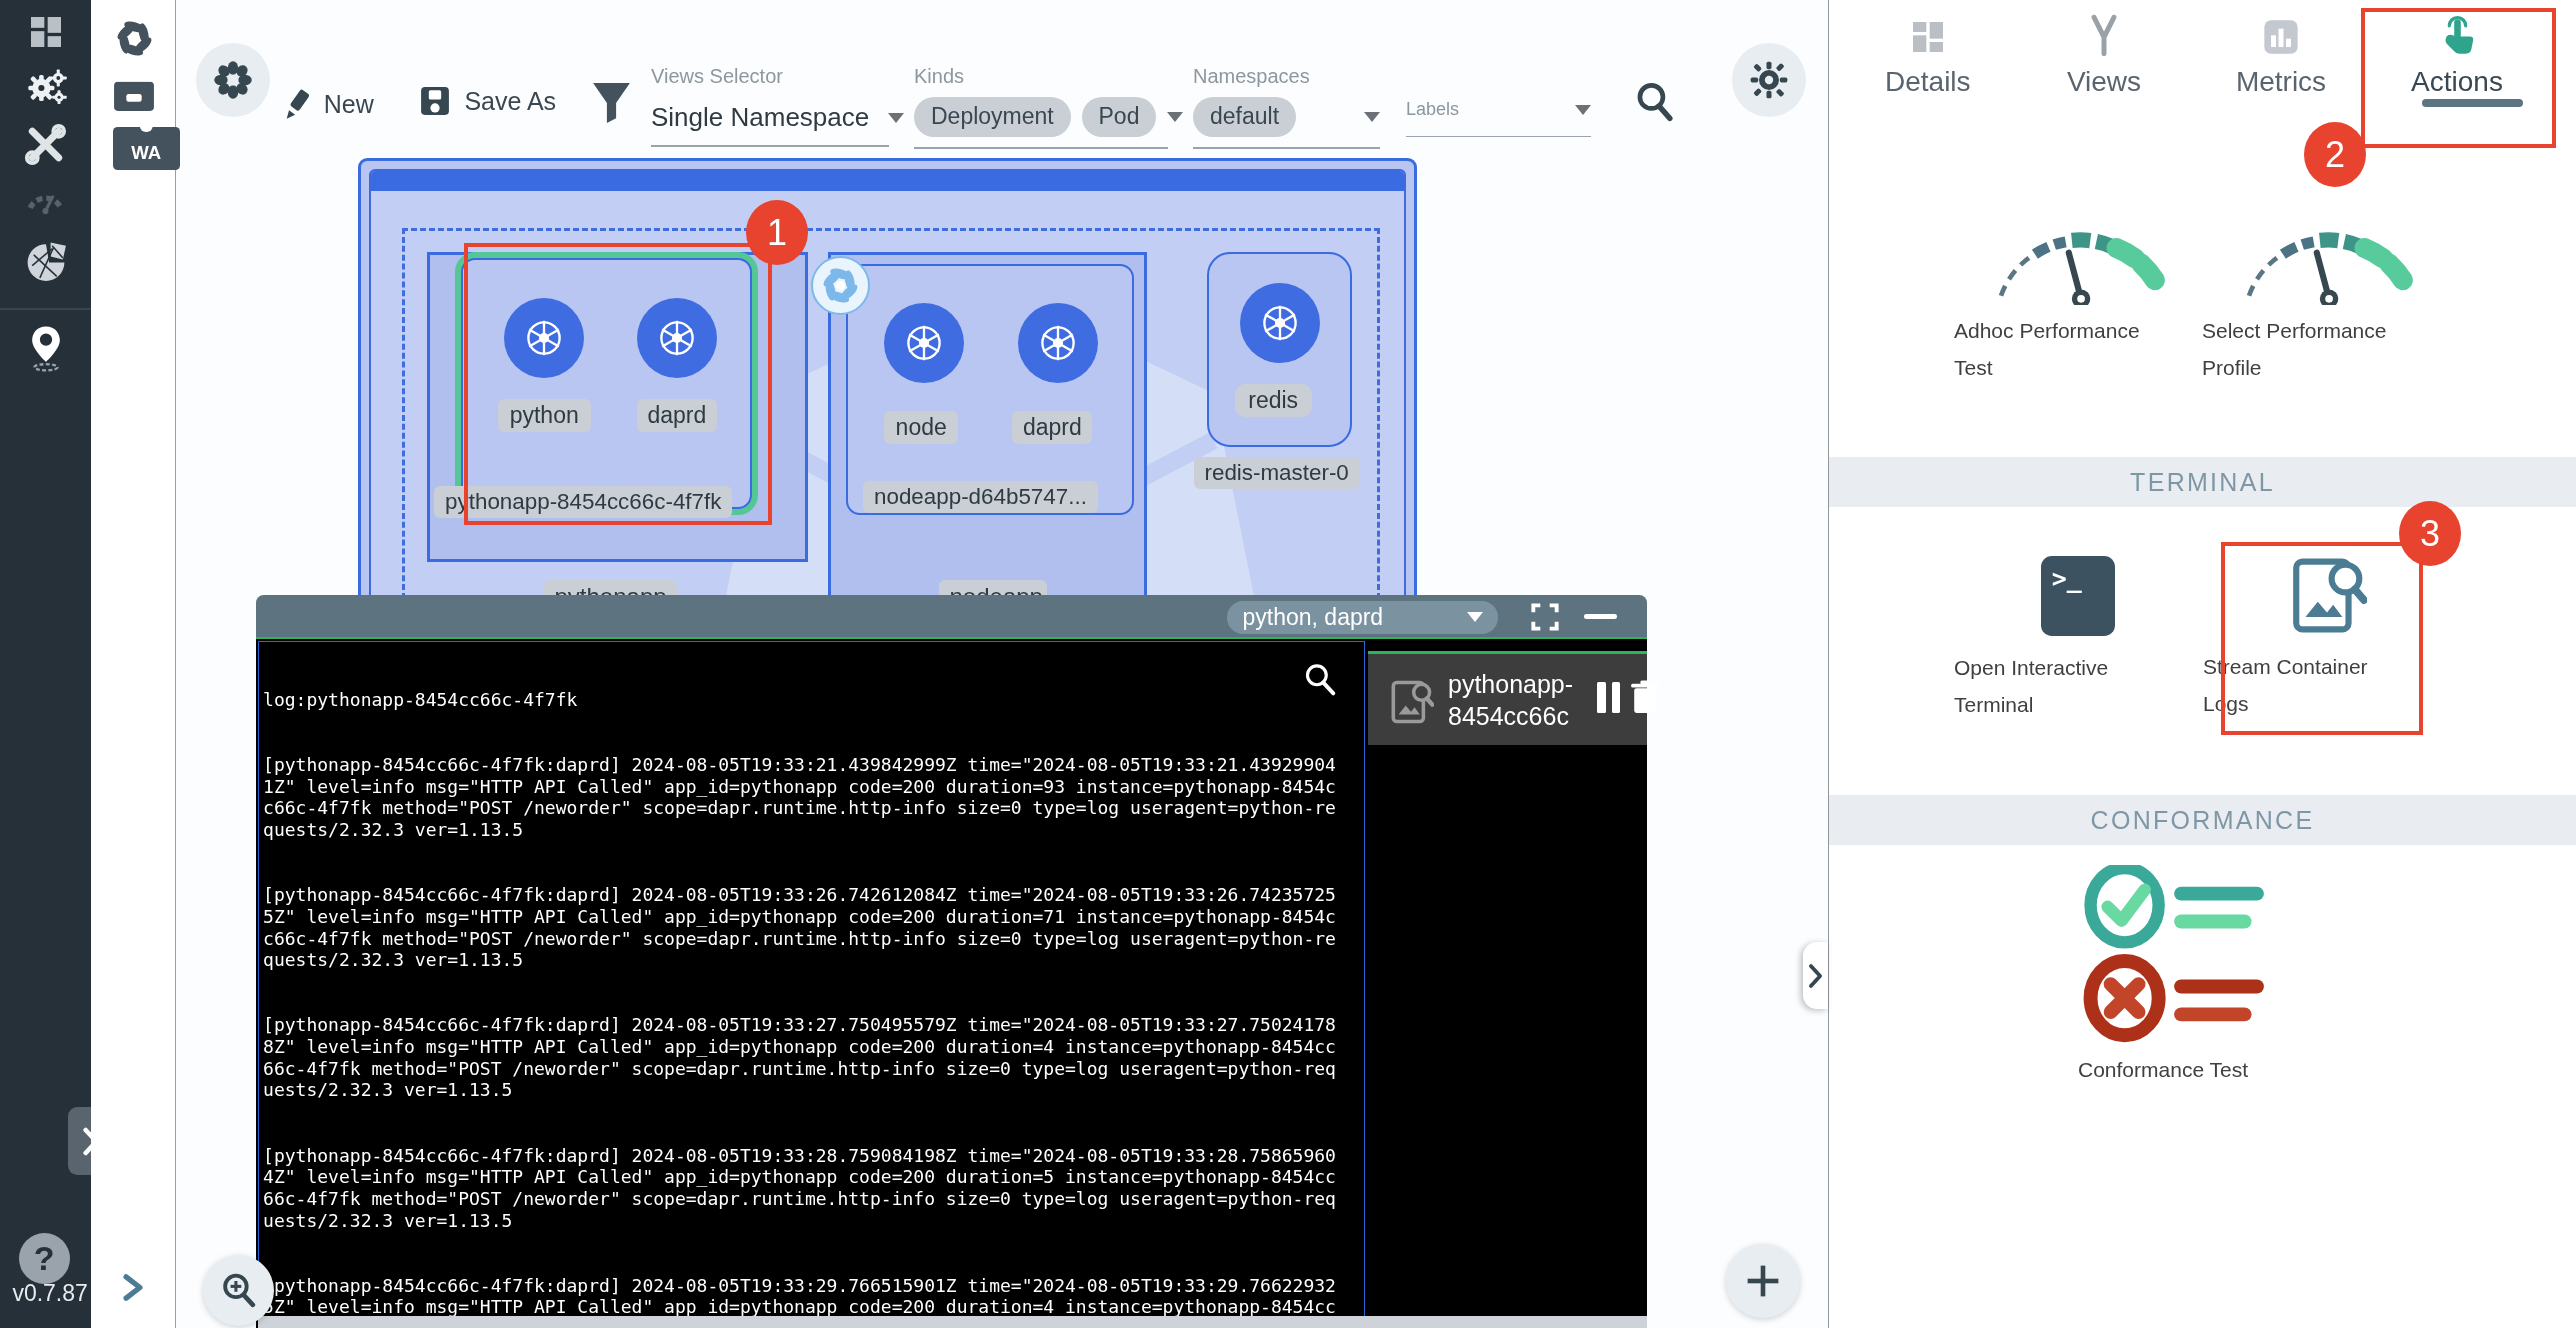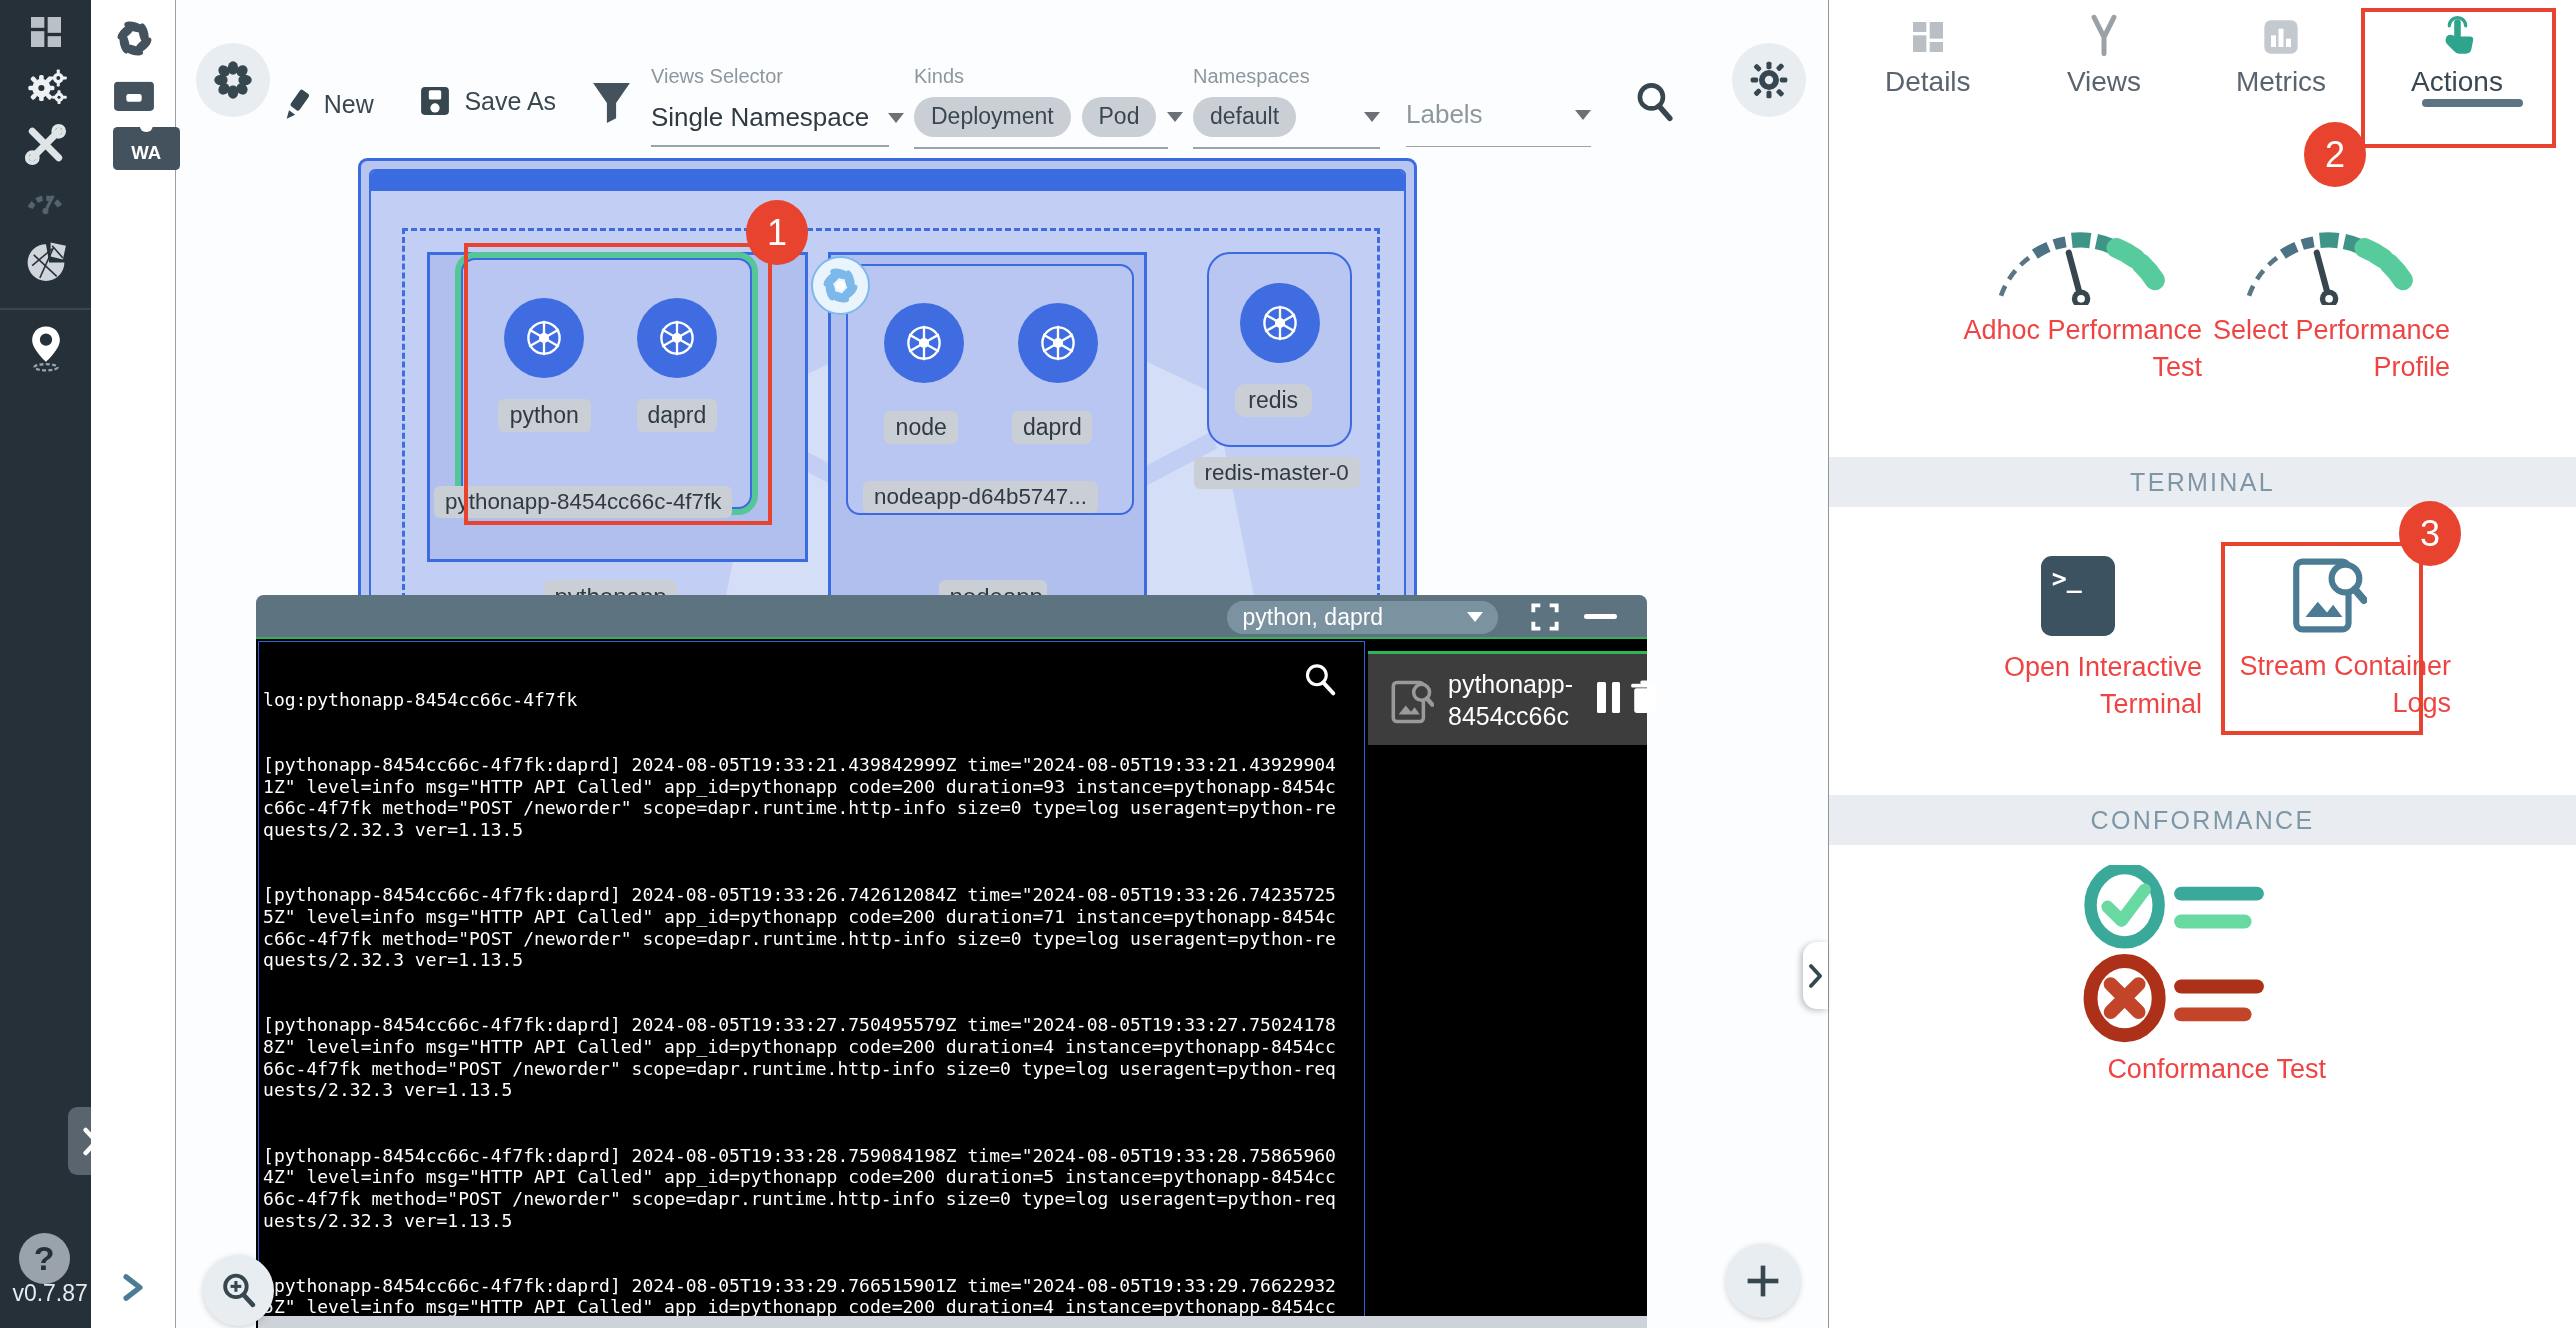--- a/index.html
+++ b/index.html
@@ -12,21 +12,21 @@
   .sb-ico { position:absolute; left:0; width:91px; display:flex; justify-content:center; }
   .col2 { left:91px; top:0; width:85px; height:1329px; background:#fff; border-right:1.5px solid #9aa0a6; }
   .version { color:#e8ecef; font-size:23px; }
   .expand-tab { left:68px; top:1107px; width:46px; height:68px; background:#5a646e; border-radius:9.3px; display:flex; align-items:center; justify-content:center; }
   .help-circle { left:18.6px; top:1233px; width:51px; height:51px; border-radius:50%; background:#9aa3ab; color:#253039; font-size:34px; font-weight:bold; display:flex; align-items:center; justify-content:center; }
   
   .round-btn { border-radius:50%; background:#e8edf2; display:flex; align-items:center; justify-content:center; }
   .tb-label { font-size:25px; color:#3a4750; }
   .caption { font-size:20px; color:#8d979e; }
   .ddvalue { font-size:26px; color:#2f3a42; }
-  .ddplace { font-size:26px; color:#8d979e; }
+  .ddplace { font-size:18px; color:#8d979e; }
   .underline { height:1.5px; background:#9aa3ab; }
   .chip { background:#c9cfd5; border-radius:20px; padding:6.2px 17px; font-size:23px; color:#3a4750; display:inline-block; }
   .arrow-down { width:0; height:0; border-left:8.5px solid transparent; border-right:8.5px solid transparent; border-top:10.8px solid #6b7177; display:inline-block; }
   
   .node-outer { left:358px; top:158px; width:1059px; height:464px; background:#b8c5f1; border:3.1px solid #3b6be0; border-radius:9.3px; }
   .node-inner { position:absolute; left:7.7px; top:7.7px; right:7.7px; bottom:-7.7px; border:2.3px solid #3b6be0; border-radius:6.2px; background:#c2cef4; overflow:hidden; }
   .node-band { position:absolute; left:0; top:0; right:0; height:20px; background:#3b6be0; }
   .dashed-rect { position:absolute; left:31px; top:57px; width:978px; height:371px; border:3.1px dashed #3f6cdf; }
   .dep-box { position:absolute; background:#b0bfee; border:3.1px solid #3b6be0; }
   .pod-green { position:absolute; border:6.2px solid #55c796; border-radius:20px; background:#55c796; }
@@ -45,21 +45,21 @@
   .log-area { position:absolute; left:1.5px; top:2.3px; width:1107px; height:676px; background:#000; border:1.5px solid #2963d9; overflow:hidden; }
   .logtext { font-family:"DejaVu Sans Mono", monospace; font-size:18px; line-height:21.7px; color:#fff; width:100ch; white-space:pre-wrap; word-break:break-all; padding:3.1px 0 0 4.6px; }
   .term-right { position:absolute; left:1112px; top:2.3px; right:0; bottom:13px; background:#000; }
   .term-card { position:absolute; left:0; top:9.3px; width:100%; height:94px; background:#3d3d3d; border-top:3.1px solid #2fb457; color:#fff; }
   .hstrip { position:absolute; left:1.5px; bottom:0; width:1389px; height:13px; background:#cdd3d8; }
   
   .rpanel { left:1828px; top:0; width:748px; height:1329px; background:#fff; border-left:1.5px solid #8f969c; }
   .tab { position:absolute; top:0; width:176px; height:147px; text-align:center; }
   .tab-label { font-size:28px; color:#5a646e; margin-top:9.3px; }
   .band { position:absolute; left:0; width:100%; height:50px; background:#e9edf1; display:flex; align-items:center; justify-content:center; font-size:25px; letter-spacing:2.3px; color:#7e97a6; }
-  .item-label { position:absolute; width:248px; text-align:right; font-size:27px; color:#ef4444; line-height:37px; }
+  .item-label { position:absolute; width:248px; text-align:left; font-size:21px; color:#404040; line-height:37px; }
   .fab { border-radius:50%; background:#e8edf2; display:flex; align-items:center; justify-content:center; box-shadow:0 1.5px 6.2px rgba(0,0,0,.18); }
   .edge-tab { left:1803px; top:942px; width:25px; height:67px; background:#fff; border-radius:14px 0 0 14px; box-shadow:-2.3px 1.5px 6.2px rgba(0,0,0,.25); display:flex; align-items:center; justify-content:center; z-index:25; }
   svg { display:block; }
 </style>
 </head>
 <body>
 
 <div id="root">
 
   <div class="abs sidebar">

